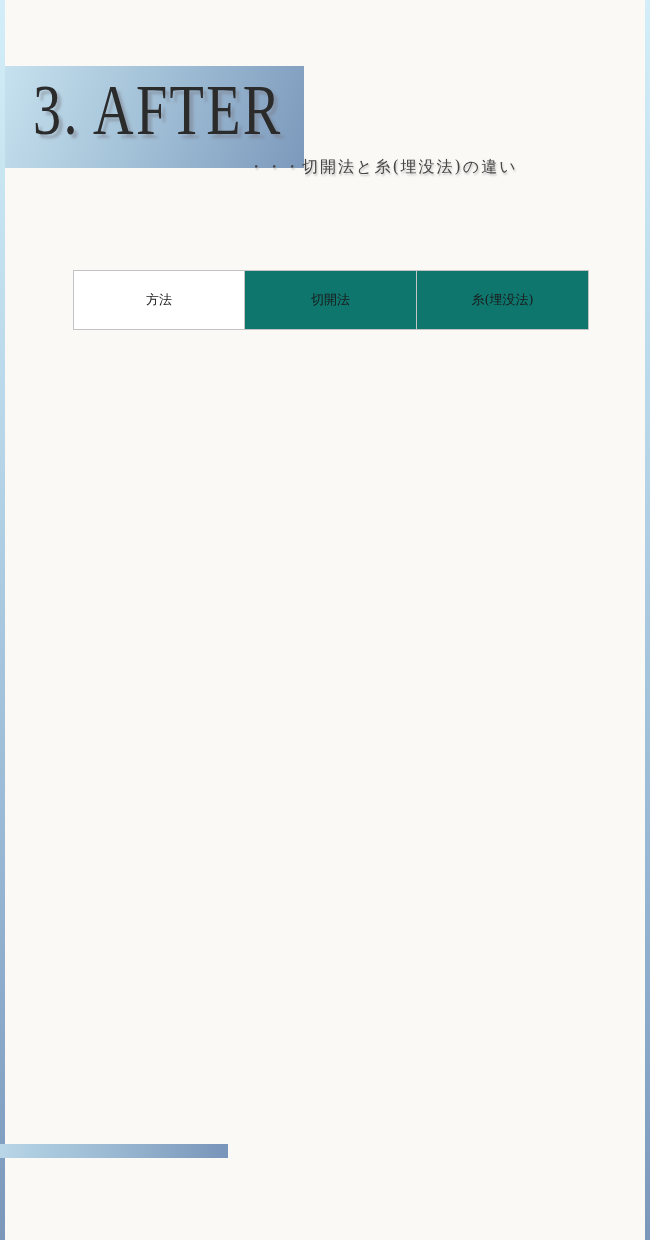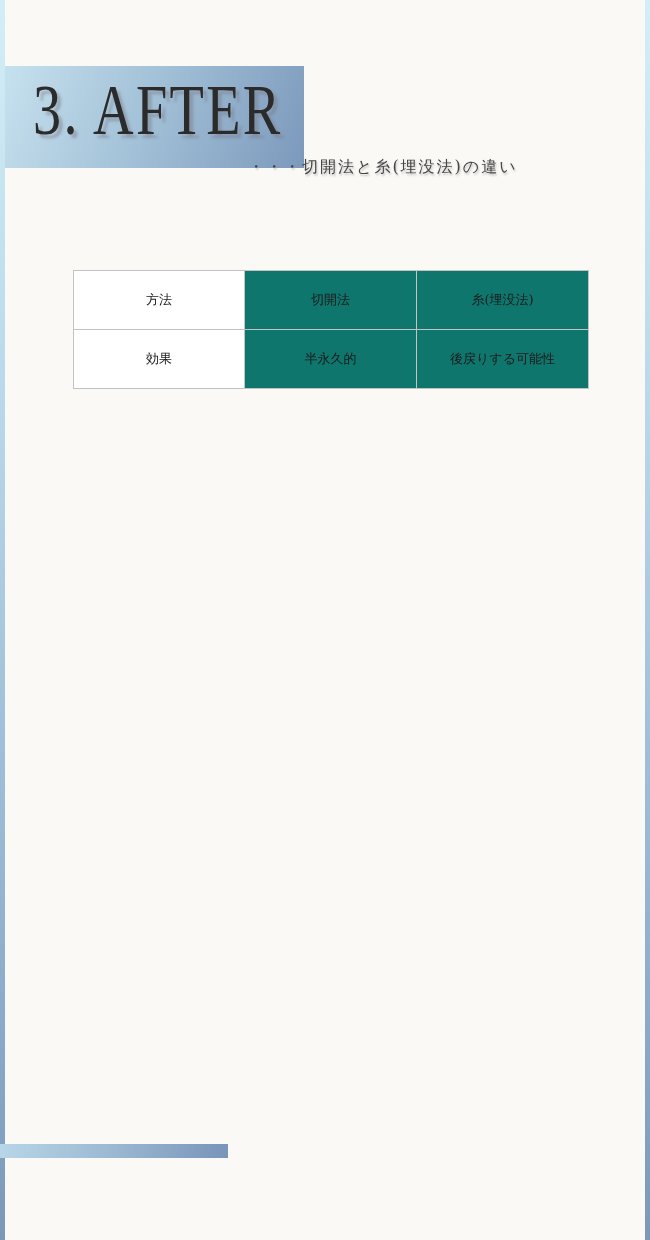--- a/index.html
+++ b/index.html
@@ -101,21 +101,16 @@
 
 <div class="subtitle">・・・切開法と糸(埋没法)の違い</div>
 
 <table class="compare-table">
   <tbody>
     <tr>
       <td class="col-label">方法</td>
       <td class="col-incision">切開法</td>
       <td class="col-thread">糸(埋没法)</td>
     </tr>
-    <tr>
-      <td class="col-label">効果</td>
-      <td class="col-incision">半永久的</td>
-      <td class="col-thread">後戻りする可能性</td>
-    </tr>
   </tbody>
 </table>
 
 <div class="bottom-bar"></div>
 
 </body></html>

